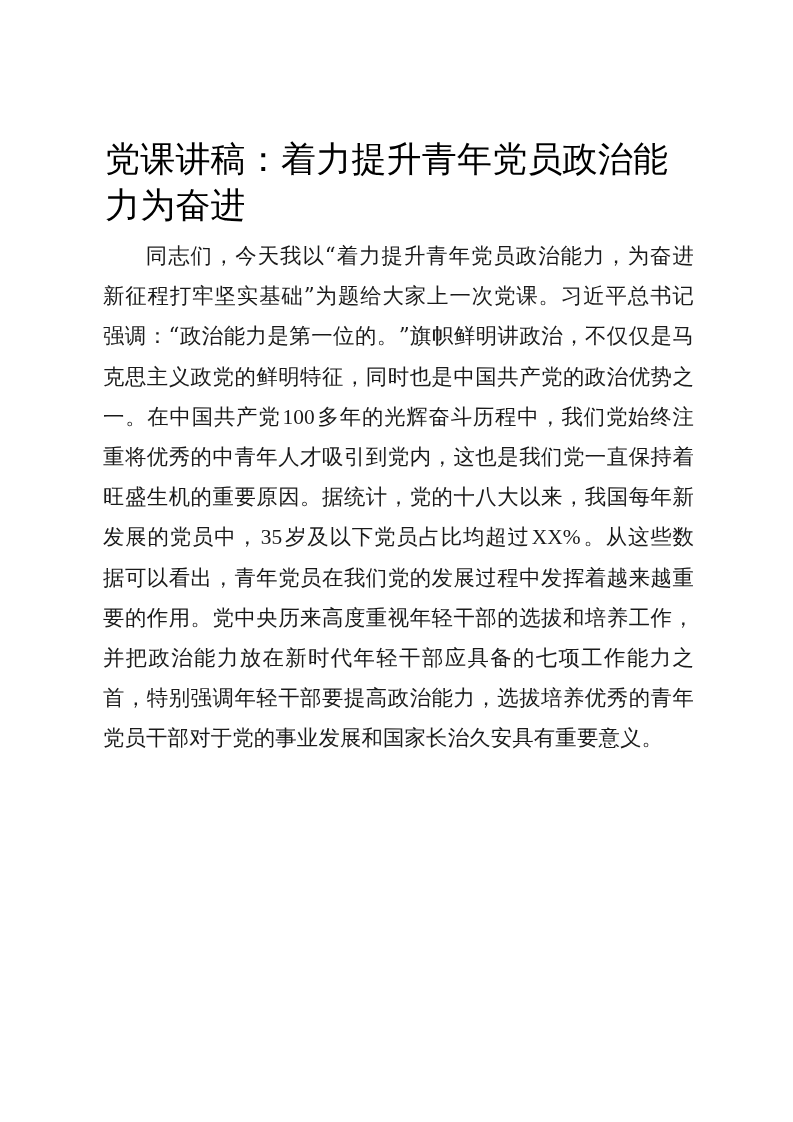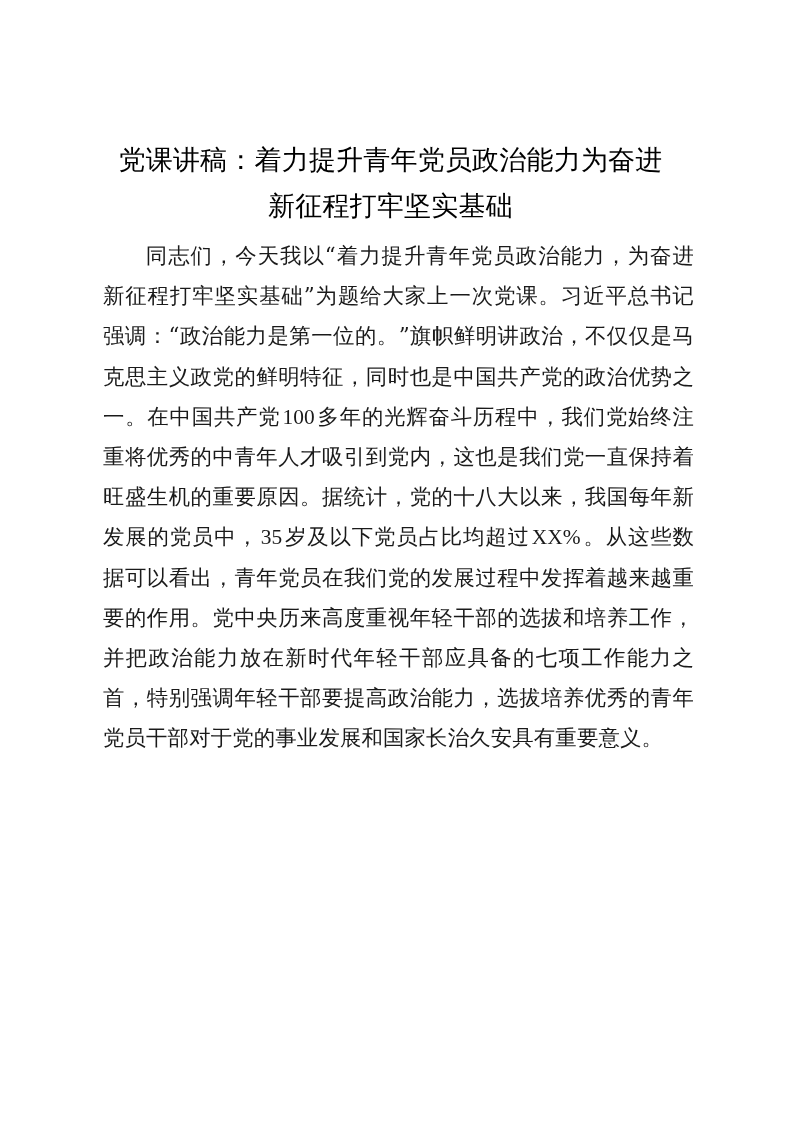--- a/index.html
+++ b/index.html
@@ -27,24 +27,24 @@
   .content {
     position: absolute;
     left: 103px;
     top: 137px;
     width: 591px;
   }
 
   
   .doc-title {
     font-family: "Liberation Serif", "DejaVu Serif", serif;
-    font-size: 27px;
+    font-size: 35px;
     line-height: 46px;
     font-weight: 400;
-    text-align: center;
+    text-align: left;
     letter-spacing: 0.2px;
     color: #000000;
     margin: 0 16px 7px 0;
     padding: 0 2px;
   }
 
   
   .body-par {
     font-family: "DejaVu Serif", "Liberation Serif", serif;
     font-size: 21.4px;
@@ -78,21 +78,20 @@
   }
 </style>
 </head>
 <body>
 
 <div class="page">
   <div class="content">
 
     <h1 class="doc-title">
       <span style="display: block;">党课讲稿：着力提升青年党员政治能力为奋进</span>
-      <span style="display: block;">新征程打牢坚实基础</span>
     </h1>
 
     <div id="paragraph-host">
         <p class="body-par indent2"><span>同志们，今天我以“着力提升青年党员政治能力，为奋进新征程打牢坚实基础”为题给大家上一次党课。习近平总书记强调：“政治能力是第一位的。”旗帜鲜明讲政治，不仅仅是马克思主义政党的鲜明特征，同时也是中国共产党的政治优势之一。在中国共产党</span><span class="num">100</span><span>多年的光辉奋斗历程中，我们党始终注重将优秀的中青年人才吸引到党内，这也是我们党一直保持着旺盛生机的重要原因。据统计，党的十八大以来，我国每年新发展的党员中，</span><span class="num">35</span><span>岁及以下党员占比均超过</span><span class="num">XX%</span><span>。从这些数据可以看出，青年党员在我们党的发展过程中发挥着越来越重要的作用。党中央历来高度重视年轻干部的选拔和培养工作，并把政治能力放在新时代年轻干部应具备的七项工作能力之首，特别强调年轻干部要提高政治能力，选拔培养优秀的青年党员干部对于党的事业发展和国家长治久安具有重要意义。</span></p>
       </div>
 
   </div>
 </div>
 
 </body></html>

